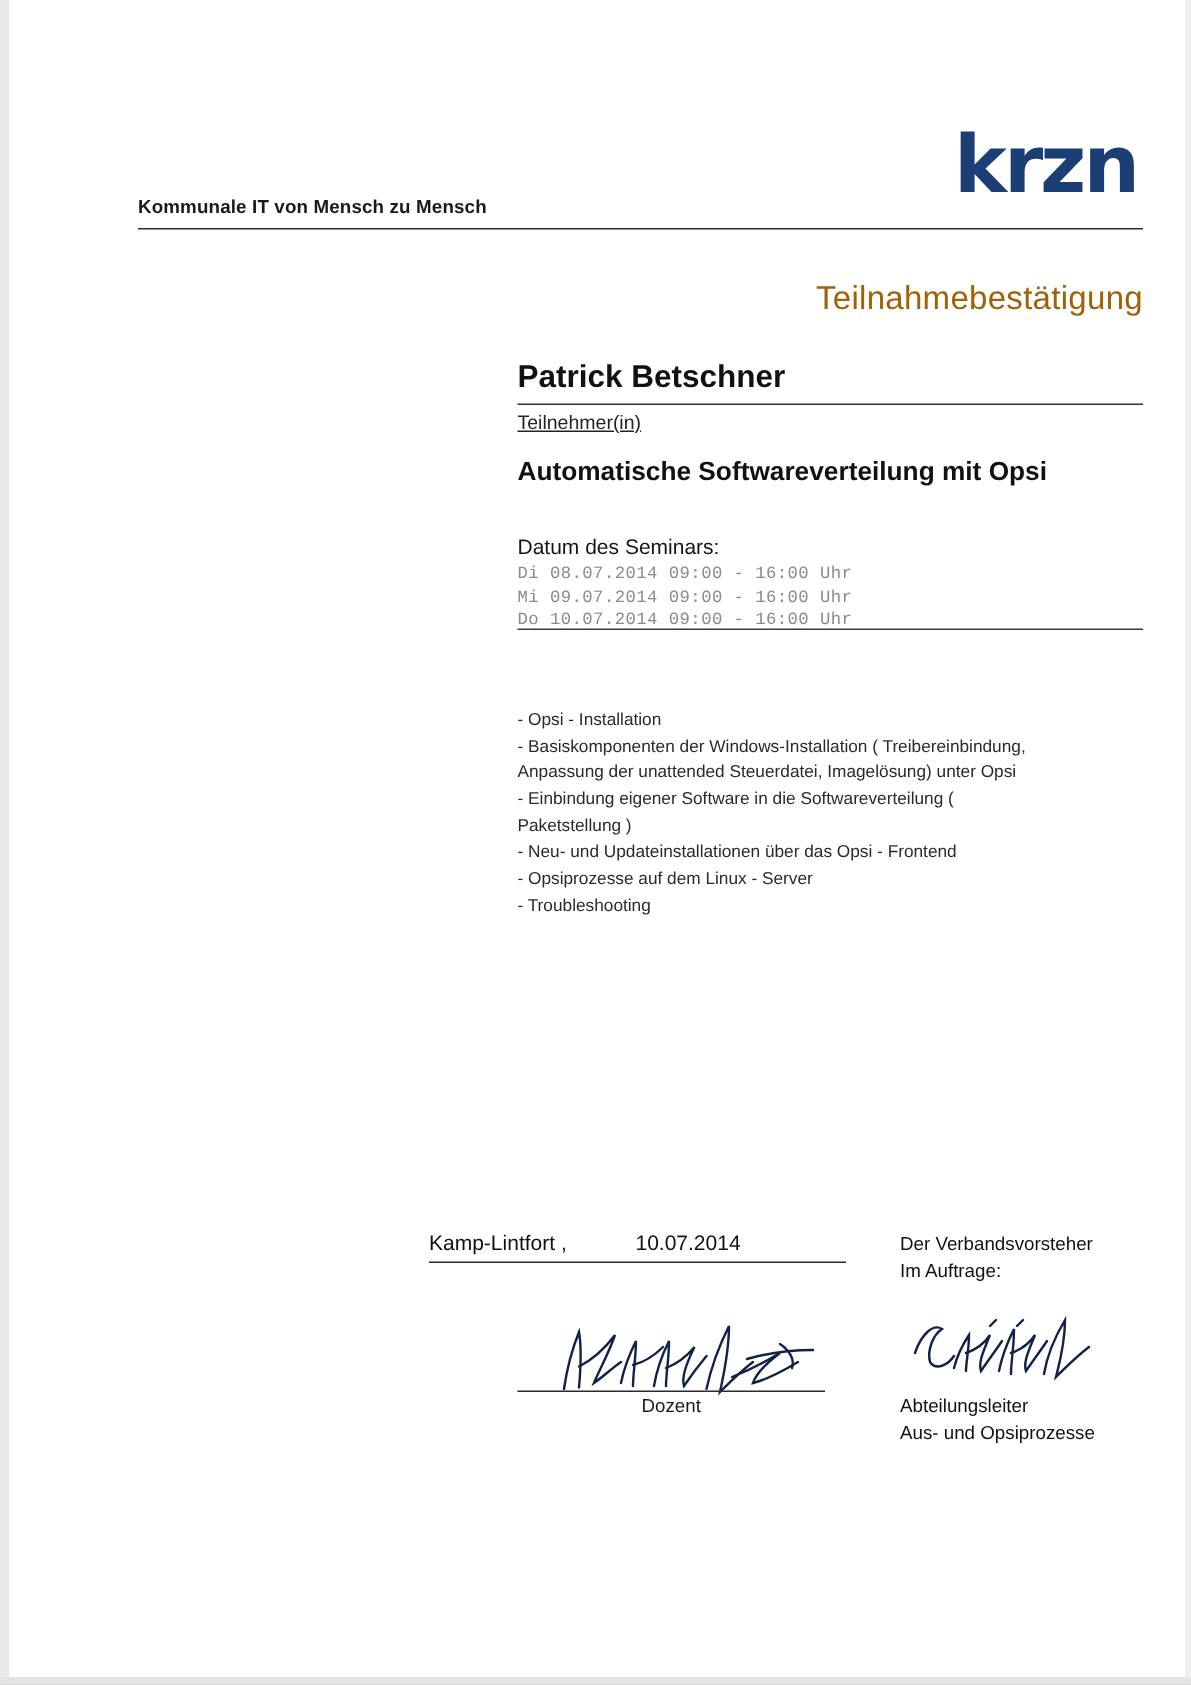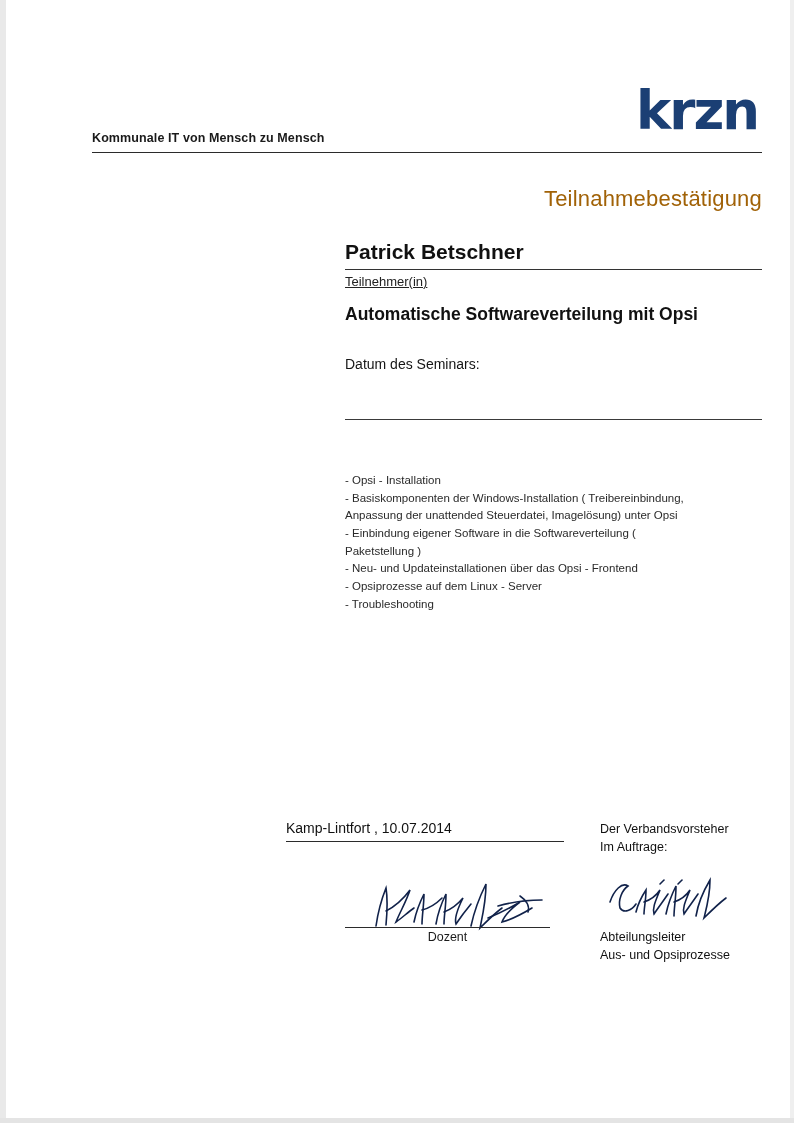--- a/index.html
+++ b/index.html
@@ -164,21 +164,21 @@
   .place-line {
     position: absolute;
     left: 286px;
     top: 820px;
     font-size: 14px;
     color: #111;
   }
   .place-date {
     display: inline-block;
     min-width: 112px;
-    text-align: left;
+    text-align: right;
   }
   .rule-place {
     position: absolute;
     left: 286px;
     top: 841px;
     width: 278px;
     height: 1px;
     background: #2b2b2b;
   }
   .sig-left-rule {
@@ -236,20 +236,25 @@
   <div class="header-rule"></div>
 
   <div class="doc-title">Teilnahmebestätigung</div>
 
   <div class="participant-name">Patrick Betschner</div>
   <div class="rule-name"></div>
   <div class="participant-label">Teilnehmer(in)</div>
 
   <div class="course-title">Automatische Softwareverteilung mit Opsi</div>
   <div class="seminar-label">Datum des Seminars:</div>
+  <div class="dates">
+    <div>Di 08.07.2014 09:00 - 16:00 Uhr</div>
+    <div>Mi 09.07.2014 09:00 - 16:00 Uhr</div>
+    <div>Do 10.07.2014 09:00 - 16:00 Uhr</div>
+  </div>
   <div class="rule-dates"></div>
 
   <div class="topics-list">
     <div>- Opsi - Installation</div>
     <div>- Basiskomponenten der Windows-Installation ( Treibereinbindung,</div>
     <div>Anpassung der unattended Steuerdatei, Imagelösung) unter Opsi</div>
     <div>- Einbindung eigener Software in die Softwareverteilung (</div>
     <div>Paketstellung )</div>
     <div>- Neu- und Updateinstallationen über das Opsi - Frontend</div>
     <div>- Opsiprozesse auf dem Linux - Server</div>

